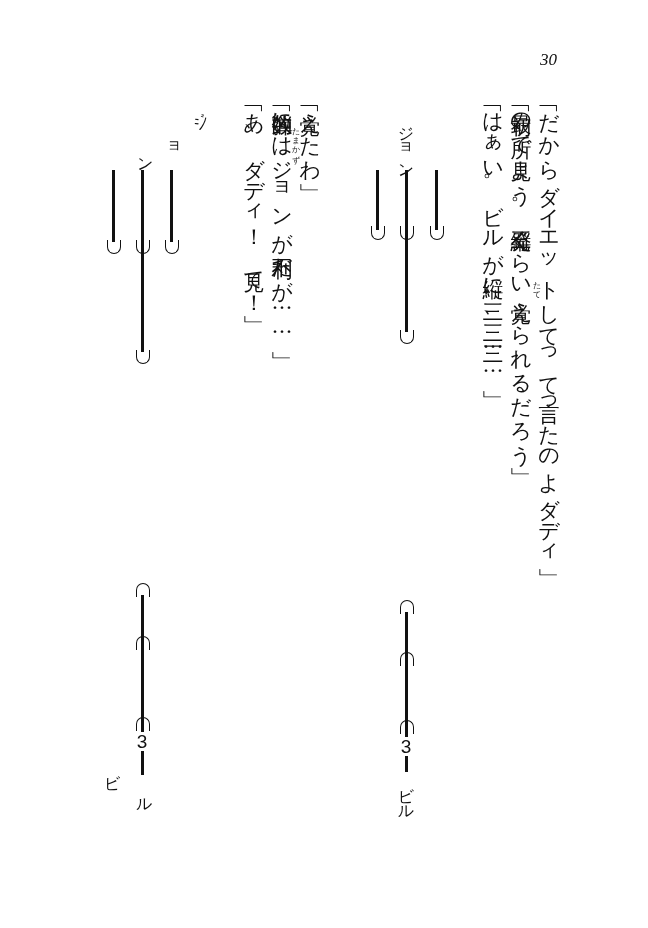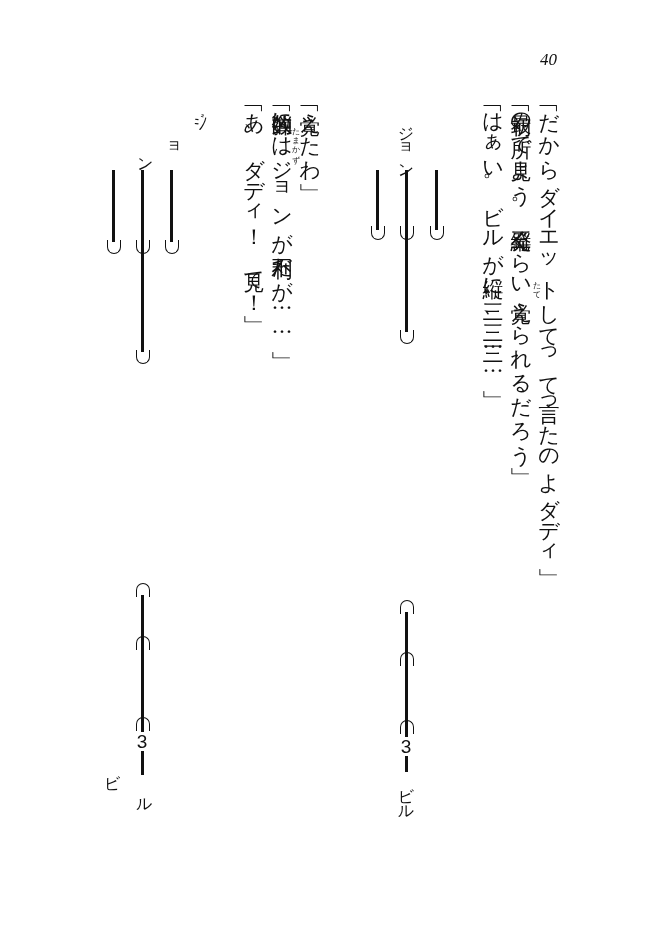--- a/index.html
+++ b/index.html
@@ -22,21 +22,21 @@
   .vkana { position: absolute; writing-mode: vertical-rl; text-orientation: upright;
            font-size: 16px; line-height: 16px; font-family: "DejaVu Sans", sans-serif; white-space: nowrap; }
   .num { position: absolute; font-size: 19px; line-height: 19px;
          font-family: "Liberation Sans", sans-serif; background: #fff; width: 14px; text-align: center; }
 </style>
 </head>
 <body>
 
 <div>
 
-  <div class="page-num">40</div>
+  <div class="page-num">30</div>
 
   <div class="vline" style="left:535px; top:98px;">「だからダイエットしてって言ったのよダディ」</div>
   <div class="vline" style="left:507px; top:98px;">「最初の所で見よう。縦三発くらい覚えられるだろう」</div>
   <div class="ruby-note" style="left:532px; top:276px;">たて</div>
   <div class="vline" style="left:479px; top:98px;">「はぁい。ビルが縦に三、三、三……」</div>
 
   <div class="vline" style="left:296px; top:98px;">「覚えたわ」</div>
   <div class="vline" style="left:268px; top:98px;">「弾数的にはジョンが不利だが……」</div>
   <div class="ruby-note" style="left:291px; top:122px;">たまかず</div>
   <div class="vline" style="left:240px; top:98px;">「あ、ダディ！　見て！」</div>

